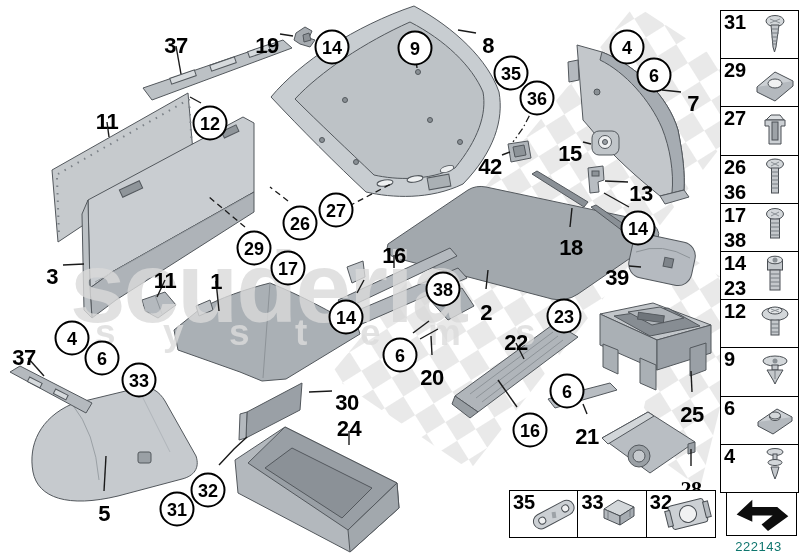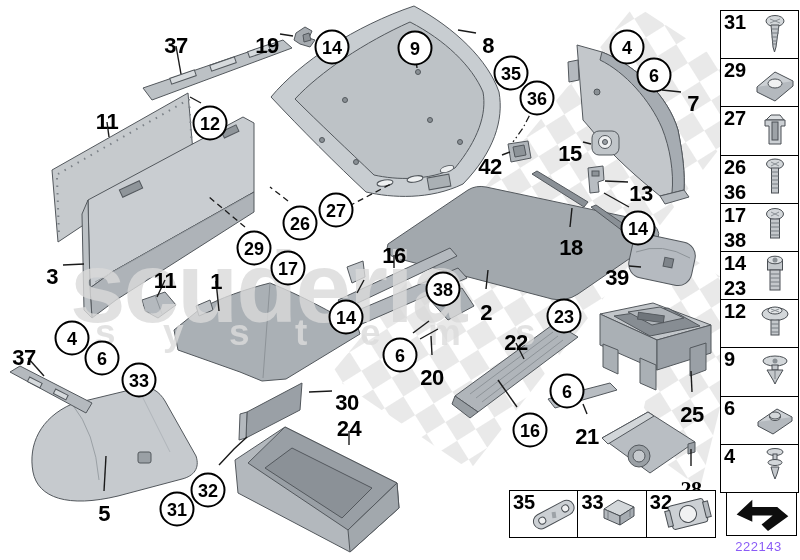--- a/index.html
+++ b/index.html
@@ -20,21 +20,21 @@
   .sbox .num.second{top:auto;bottom:1px;}
   .sbox svg{position:absolute;right:1px;top:50%;transform:translateY(-50%);}
   #legend-row{position:absolute;left:509px;top:490px;height:48px;display:flex;z-index:4;}
   .lbox{position:relative;width:68px;border:1.6px solid #000;margin-left:-1.6px;background:#fff;cursor:pointer;}
   .lbox:first-child{margin-left:0;}
   .lbox .num{position:absolute;left:3px;top:1px;font-weight:700;font-size:20px;line-height:1;}
   .lbox svg{position:absolute;right:0px;top:50%;transform:translateY(-50%);}
   #arrow-box{position:absolute;left:726px;top:492px;width:69px;height:42px;border:1.6px solid #000;
              background:#fff;z-index:4;display:flex;align-items:center;justify-content:center;cursor:pointer;}
   #footer-code{position:absolute;left:720px;top:539px;width:77px;text-align:center;font-size:13px;
-               color:#8b5cf6;z-index:4;letter-spacing:0.5px;}
+               color:#0f766e;z-index:4;letter-spacing:0.5px;}
   svg .ln{stroke:#1a1a1a;stroke-width:1.4;fill:none;}
   svg .lnd{stroke:#1a1a1a;stroke-width:1.3;fill:none;stroke-dasharray:6 4;}
   svg .lndd{stroke:#1a1a1a;stroke-width:1.2;fill:none;stroke-dasharray:7 3 1.5 3;}
 </style>
 </head>
 <body>
 
 <div id="stage">
 
   <svg id="diagram-svg" width="800" height="560" viewBox="0 0 800 560">

